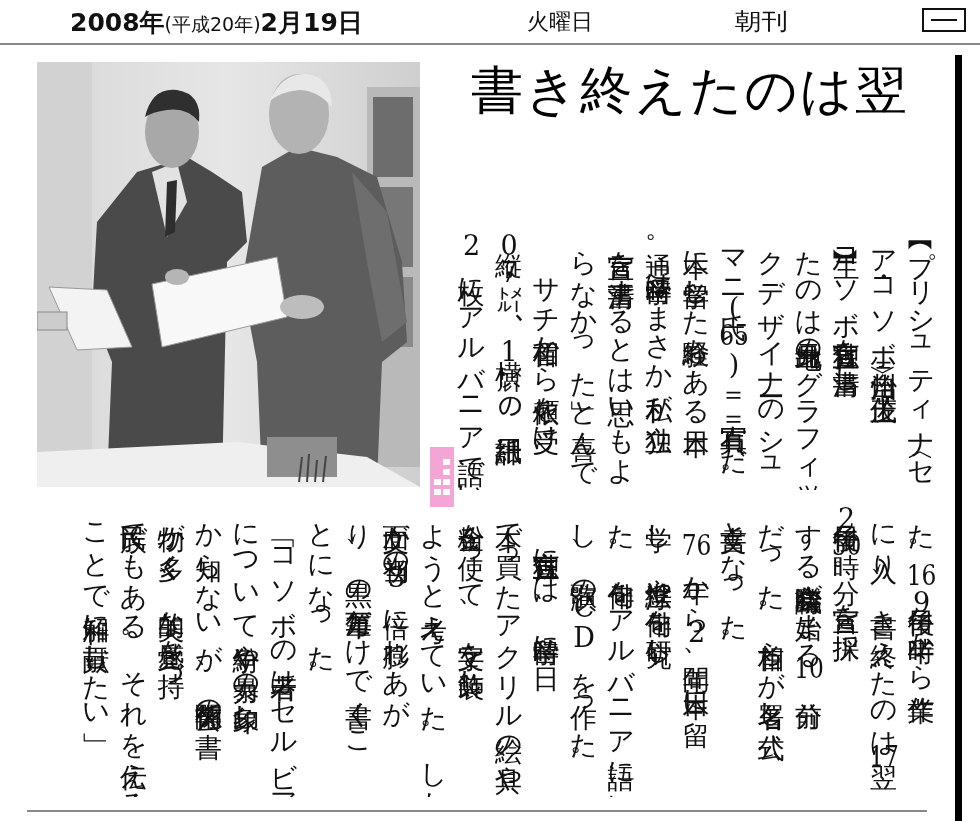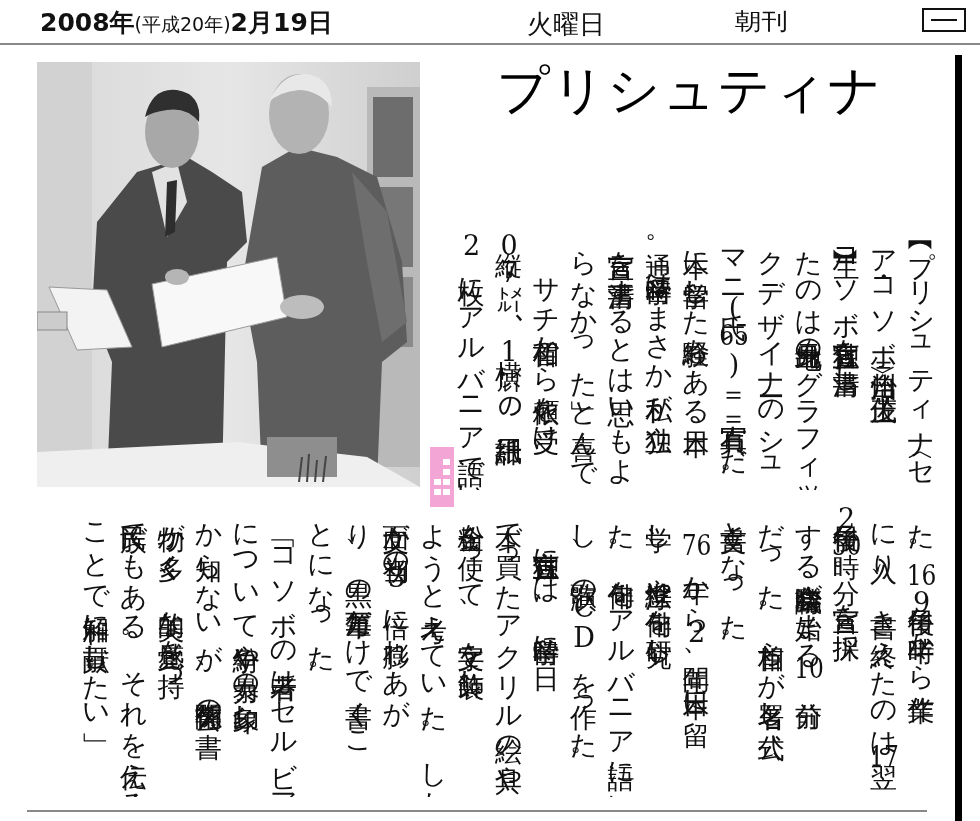--- a/index.html
+++ b/index.html
@@ -1,23 +1,23 @@
 <!DOCTYPE html>
 <html><head>
 <meta charset="utf-8">
 <style>
   html, body { margin:0; padding:0; }
   body {
     width:980px; height:821px; background:#ffffff; overflow:hidden; position:relative;
     font-family:"DejaVu Serif", "Liberation Serif", serif; color:#111;
   }
   .masthead { position:absolute; left:0; top:0; width:980px; height:44px; }
-  .mh-date { position:absolute; left:40px; top:6px; font-family:"DejaVu Sans","Liberation Sans",sans-serif; font-weight:bold; font-size:25px; letter-spacing:0px; color:#111; white-space:nowrap; }
+  .mh-date { position:absolute; left:70px; top:6px; font-family:"DejaVu Sans","Liberation Sans",sans-serif; font-weight:bold; font-size:25px; letter-spacing:0px; color:#111; white-space:nowrap; }
   .mh-date .era { font-weight:normal; font-size:19px; }
-  .mh-weekday { position:absolute; left:527px; top:7px; font-family:"DejaVu Sans","Liberation Sans",sans-serif; font-size:26px; color:#111; }
+  .mh-weekday { position:absolute; left:527px; top:7px; font-family:"DejaVu Sans","Liberation Sans",sans-serif; font-size:22px; color:#111; }
   .mh-edition { position:absolute; left:735px; top:6px; font-family:"DejaVu Serif","Liberation Serif",serif; font-size:23px; color:#111; transform:scaleX(1.15); transform-origin:left; }
   .mh-page { position:absolute; left:922px; top:8px; width:44px; height:24px; border:2px solid #111; box-sizing:border-box; }
   .mh-page .bar { position:absolute; left:7px; right:7px; top:9px; height:2px; background:#111; }
   .mh-rule { position:absolute; left:0; top:43px; width:980px; height:2px; background:#888; }
 
   .right-bar { position:absolute; left:955px; top:55px; width:7px; height:766px; background:#000; }
 
   .photo { position:absolute; left:37px; top:62px; width:383px; height:425px; overflow:hidden; background:#cfcfcf; }
   .photo svg { display:block; }
 
@@ -96,21 +96,21 @@
         <line x1="270" y1="420" x2="272" y2="392"></line>
       <line x1="278" y1="420" x2="280" y2="398"></line>
         <line x1="286" y1="420" x2="289" y2="394"></line>
     </g>
 
     <rect x="0" y="250" width="30" height="18" fill="#ccc" stroke="#888"></rect>
   </svg>
 </div>
 
 <div class="headline">
-  <div>プリシュティナ</div>
+  <div>書き終えたのは翌</div>
 </div>
 
 <div class="vbody top" id="vtop"><div>【プリシュティナ〈セルビ</div><div>ア・コソボ自治州〉＝土佐茂</div><div>生】コソボ独立宣言を清書し</div><div>たのは地元出身のグラフィッ</div><div>クデザイナーのシュクリ・ニ</div><div>マニ氏(<span class="tcy">65</span>)＝写真右＝だ。日</div><div>本に留学した経験もある日本</div><div>通。「留学時はまさか私が独立</div><div>宣言を清書するとは思いもよ</div><div>らなかった」と喜んでいる。</div><div>　サチ首相から依頼を受け、</div><div>縦<span class="tcy">0</span>・<span class="tcy">7</span>㍍、横<span class="tcy">1</span>㍍の用紙計</div><div><span class="tcy">2</span>枚にアルバニア語で書い</div></div>
 
 <div class="overlay-badge">
   <div class="sq" style="left:13px;top:12px"></div>
   <div class="sq" style="left:13px;top:22px"></div>
   <div class="sq" style="left:4px;top:32px"></div>
   <div class="sq" style="left:13px;top:32px"></div>
   <div class="sq" style="left:4px;top:42px"></div>

